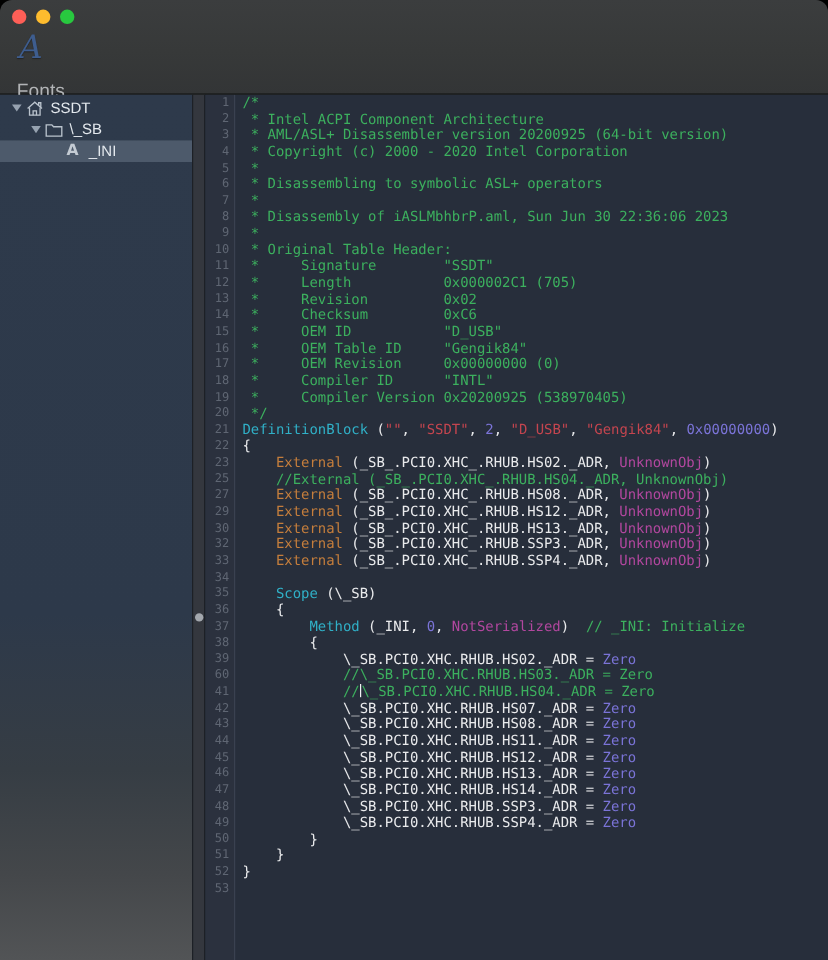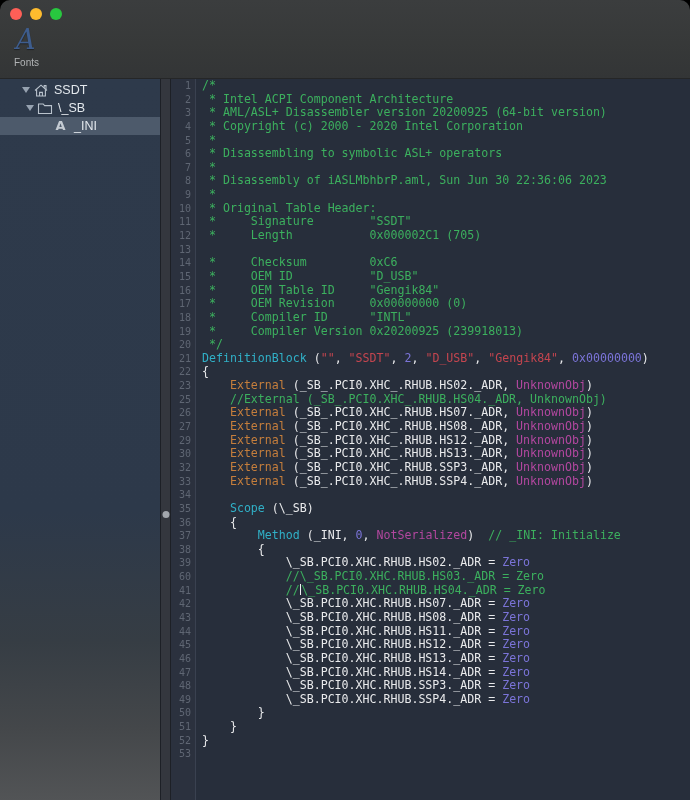--- a/index.html
+++ b/index.html
@@ -9,21 +9,21 @@
   .titlebar{height:78px;background:linear-gradient(180deg,#3b3d3e 0%,#373939 55%,#333536 100%);
             border-bottom:1px solid #252627;position:relative;flex:0 0 auto;}
   .traffic{position:absolute;top:8px;left:10px;display:flex;gap:8px;}
   .light{width:12px;height:12px;border-radius:50%;display:inline-block;}
   .light.red{background:#fe5f57;}
   .light.yellow{background:#febc2e;}
   .light.green{background:#28c83f;}
   .toolbar-item{position:absolute;left:14px;top:26px;width:44px;text-align:left;cursor:default;}
   .fonts-glyph{font-family:"DejaVu Serif",serif;font-style:italic;font-size:27px;line-height:28px;
                color:#3e5d8e;display:block;padding-left:2px;text-shadow:0 1px 1px rgba(0,0,0,.4);}
-  .fonts-label{font-size:10px;color:#b2b4b6;display:block;margin-top:3px;}
+  .fonts-label{font-size:16px;color:#b2b4b6;display:block;margin-top:14px;}
   
   .main{flex:1;display:flex;min-height:0;}
   .sidebar{width:160px;flex:0 0 auto;position:relative;
            background:linear-gradient(180deg,#2e3a4b 0%,#2d394a 60%,#363d44 78%,#44474a 90%,#525456 100%);}
   .tree{padding-top:2px;}
   .tree-row{height:18px;display:flex;align-items:center;color:#e3e8ed;font-size:12.5px;white-space:nowrap;}
   .tree-row.selected{background:#4d5a6b;}
   .disc{width:12px;flex:0 0 12px;display:flex;align-items:center;justify-content:center;}
   .disc .tri{width:0;height:0;border-left:4.5px solid transparent;border-right:4.5px solid transparent;
              border-top:6px solid #96a2b0;}
@@ -66,21 +66,21 @@
     </div>
     <div class="toolbar-item">
       <span class="fonts-glyph">A</span>
       <span class="fonts-label">Fonts</span>
     </div>
   </div>
 
   <div class="main">
     <div class="sidebar">
       <div class="tree" id="tree">
-          <div class="tree-row" style="padding-left: 20px;">
+          <div class="tree-row" style="padding-left: 8px;">
             <span class="disc">
               <span class="tri"></span>
             </span>
             <span class="tree-ico">
               <svg width="16" height="15" viewBox="0 0 16 15">
                 <g fill="none" stroke="#bac3cd" stroke-width="1.1">
                   <path d="M2 7.5 L8 2.2 L14 7.5"></path>
                   <path d="M11.2 4.8 V2.6 H13 V6.3"></path>
                   <path d="M3.6 6.6 V13 H12.4 V6.6"></path>
                   <path d="M6.6 13 V9.4 H9.4 V13"></path>
@@ -162,20 +162,21 @@
           <div class="line">
             <span class="line-num">11</span>
             <span class="line-code"><span class="c-comment"> *     Signature        "SSDT"</span></span>
           </div>
           <div class="line">
             <span class="line-num">12</span>
             <span class="line-code"><span class="c-comment"> *     Length           0x000002C1 (705)</span></span>
           </div>
           <div class="line">
             <span class="line-num">13</span>
+            <span class="line-code"><span class="c-comment"> *     Revision         0x02</span></span>
           </div>
           <div class="line">
             <span class="line-num">14</span>
             <span class="line-code"><span class="c-comment"> *     Checksum         0xC6</span></span>
           </div>
           <div class="line">
             <span class="line-num">15</span>
             <span class="line-code"><span class="c-comment"> *     OEM ID           "D_USB"</span></span>
           </div>
           <div class="line">
@@ -185,21 +186,21 @@
           <div class="line">
             <span class="line-num">17</span>
             <span class="line-code"><span class="c-comment"> *     OEM Revision     0x00000000 (0)</span></span>
           </div>
           <div class="line">
             <span class="line-num">18</span>
             <span class="line-code"><span class="c-comment"> *     Compiler ID      "INTL"</span></span>
           </div>
           <div class="line">
             <span class="line-num">19</span>
-            <span class="line-code"><span class="c-comment"> *     Compiler Version 0x20200925 (239918013)</span></span>
+            <span class="line-code"><span class="c-comment"> *     Compiler Version 0x20200925 (538970405)</span></span>
           </div>
           <div class="line">
             <span class="line-num">20</span>
             <span class="line-code"><span class="c-comment"> */</span></span>
           </div>
           <div class="line">
             <span class="line-num">21</span>
             <span class="line-code"><span class="c-kw">DefinitionBlock</span><span class="c-plain"> (</span><span class="c-str">""</span><span class="c-plain">, </span><span class="c-str">"SSDT"</span><span class="c-plain">, </span><span class="c-num">2</span><span class="c-plain">, </span><span class="c-str">"D_USB"</span><span class="c-plain">, </span><span class="c-str">"Gengik84"</span><span class="c-plain">, </span><span class="c-num">0x00000000</span><span class="c-plain">)</span></span>
           </div>
           <div class="line">
@@ -208,24 +209,20 @@
           </div>
           <div class="line">
             <span class="line-num">23</span>
             <span class="line-code"><span class="c-plain">    </span><span class="c-ext">External</span><span class="c-plain"> (_SB_.PCI0.XHC_.RHUB.HS02._ADR, </span><span class="c-obj">UnknownObj</span><span class="c-plain">)</span></span>
           </div>
           <div class="line">
             <span class="line-num">25</span>
             <span class="line-code"><span class="c-comment">    //External (_SB_.PCI0.XHC_.RHUB.HS04._ADR, UnknownObj)</span></span>
           </div>
           <div class="line">
-            <span class="line-num">26</span>
-            <span class="line-code"><span class="c-plain">    </span><span class="c-ext">External</span><span class="c-plain"> (_SB_.PCI0.XHC_.RHUB.HS07._ADR, </span><span class="c-obj">UnknownObj</span><span class="c-plain">)</span></span>
-          </div>
-          <div class="line">
             <span class="line-num">27</span>
             <span class="line-code"><span class="c-plain">    </span><span class="c-ext">External</span><span class="c-plain"> (_SB_.PCI0.XHC_.RHUB.HS08._ADR, </span><span class="c-obj">UnknownObj</span><span class="c-plain">)</span></span>
           </div>
           <div class="line">
             <span class="line-num">29</span>
             <span class="line-code"><span class="c-plain">    </span><span class="c-ext">External</span><span class="c-plain"> (_SB_.PCI0.XHC_.RHUB.HS12._ADR, </span><span class="c-obj">UnknownObj</span><span class="c-plain">)</span></span>
           </div>
           <div class="line">
             <span class="line-num">30</span>
             <span class="line-code"><span class="c-plain">    </span><span class="c-ext">External</span><span class="c-plain"> (_SB_.PCI0.XHC_.RHUB.HS13._ADR, </span><span class="c-obj">UnknownObj</span><span class="c-plain">)</span></span>

